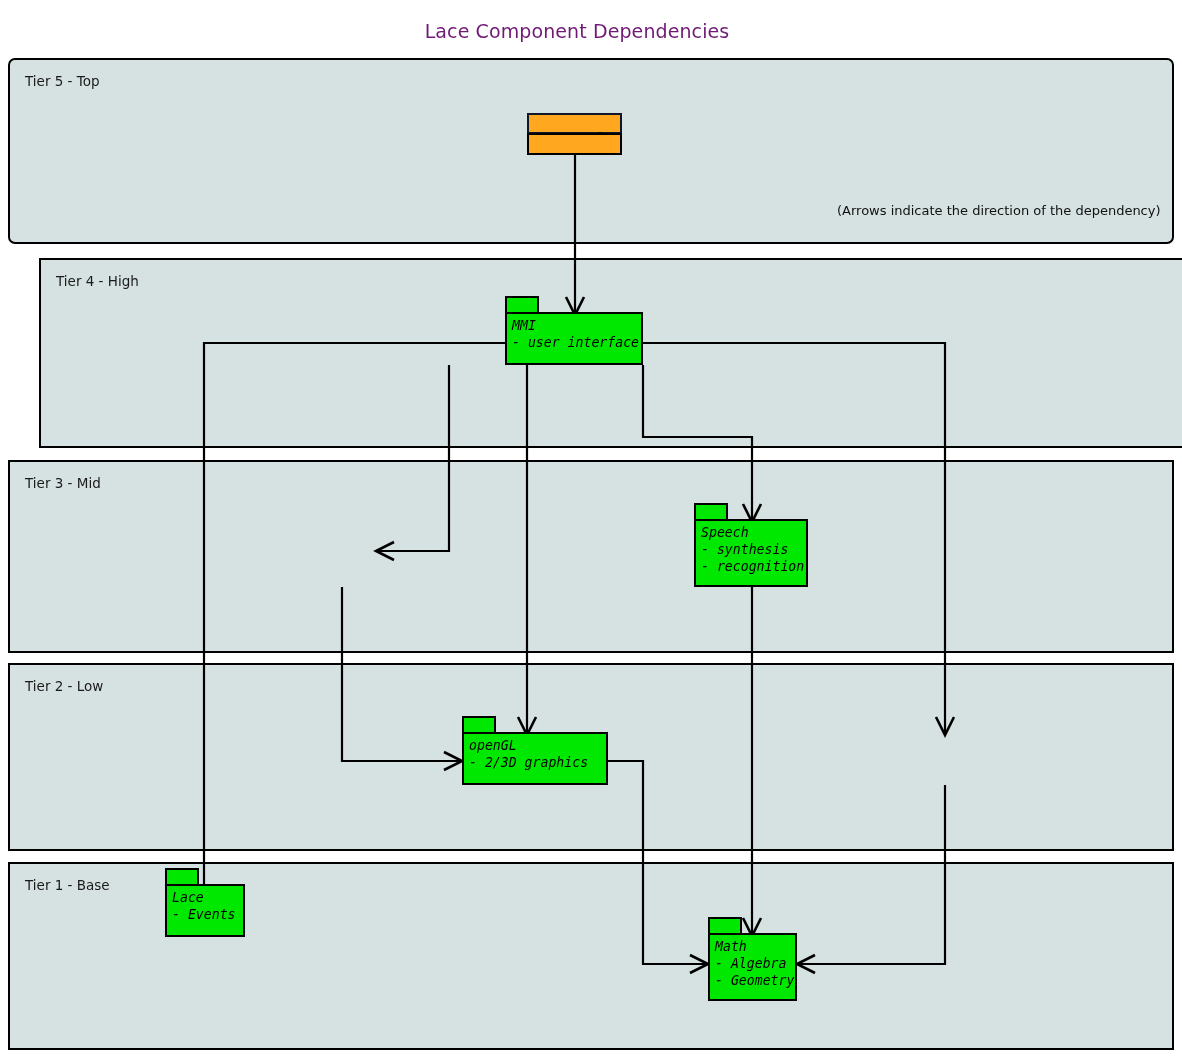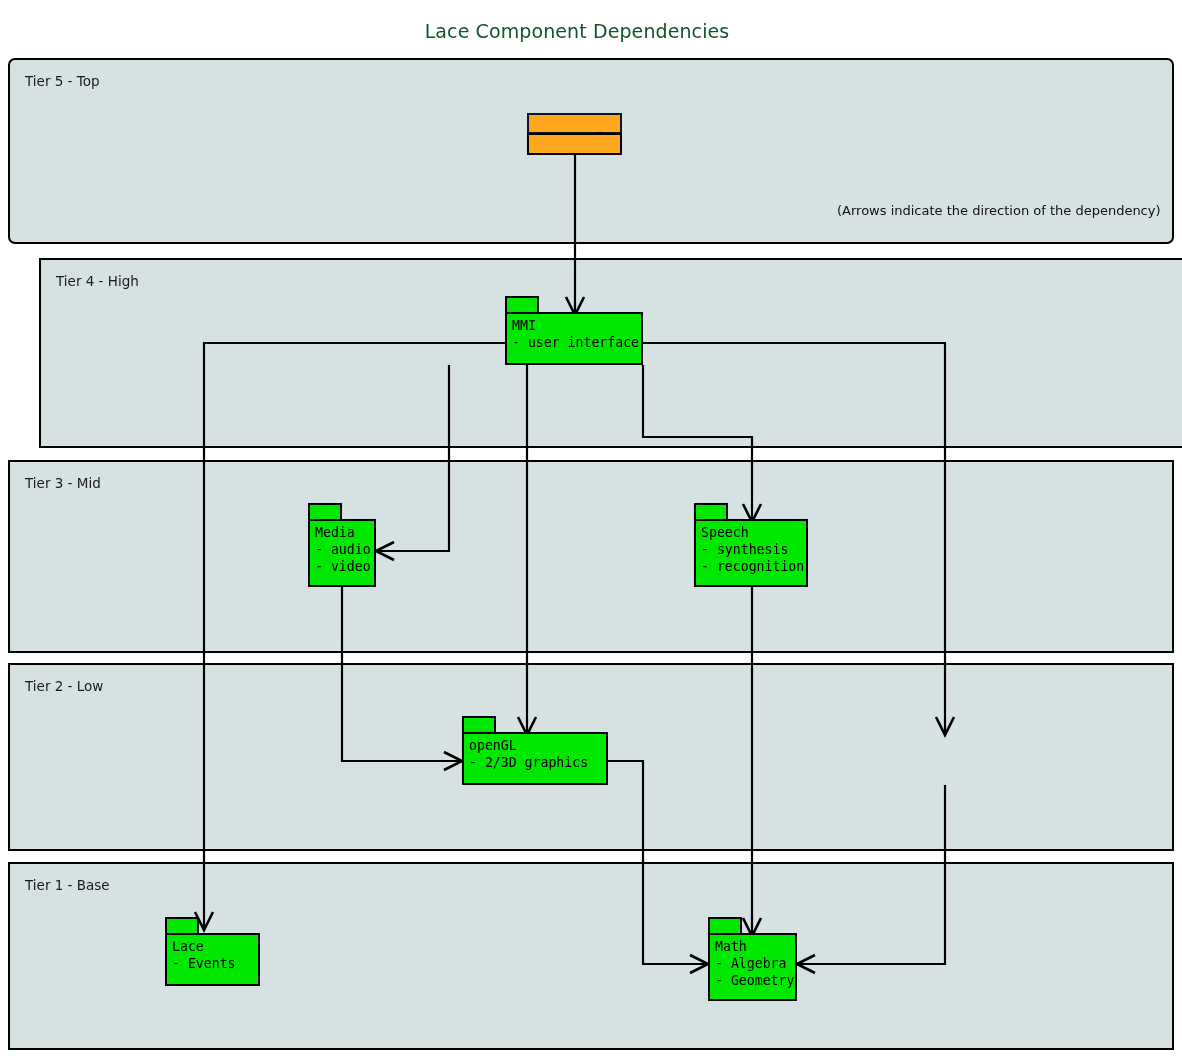--- a/index.html
+++ b/index.html
@@ -14,21 +14,21 @@
     background: #ffffff;
     font-family: "DejaVu Sans", sans-serif;
     overflow: hidden;
   }
   #diagram-title {
     position: absolute;
     left: 0;
     top: 20px;
     width: 1154px;
     text-align: center;
-    color: #14532d;
+    color: #701a75;
     font-size: 19px;
     font-family: "DejaVu Sans", sans-serif;
     letter-spacing: 0.1px;
   }
   .tier {
     position: absolute;
     background: #d6e2e1;
     border: 2px solid #000000;
     box-sizing: border-box;
   }
@@ -45,20 +45,21 @@
     position: absolute;
     font-size: 13px;
     color: #111111;
     font-family: "DejaVu Sans", sans-serif;
     white-space: nowrap;
   }
   
   .pkg {
     position: absolute;
     box-sizing: border-box;
+    font-style: italic;
   }
   .pkg-tab {
     position: absolute;
     left: 0;
     top: 0;
     width: 34px;
     height: 18px;
     border: 2px solid #000000;
     box-sizing: border-box;
   }
@@ -196,48 +197,40 @@
   </div>
 
   <div class="pkg green" style="left:505px; top:296px; width:138px; height:69px;">
     <div class="pkg-tab"></div>
     <div class="pkg-body">
       <div class="pkg-line">MMI</div>
       <div class="pkg-line">- user interface</div>
     </div>
   </div>
 
-  <div class="pkg green" style="left:308px; top:503px; width:68px; height:84px;">
-    <div class="pkg-tab"></div>
-    <div class="pkg-body">
-      <div class="pkg-line">Media</div>
-      <div class="pkg-line">- audio</div>
-      <div class="pkg-line">- video</div>
-    </div>
-  </div>
 
   <div class="pkg green" style="left:694px; top:503px; width:114px; height:84px;">
     <div class="pkg-tab"></div>
     <div class="pkg-body">
       <div class="pkg-line">Speech</div>
       <div class="pkg-line">- synthesis</div>
       <div class="pkg-line">- recognition</div>
     </div>
   </div>
 
   <div class="pkg green" style="left:462px; top:716px; width:146px; height:69px;">
     <div class="pkg-tab"></div>
     <div class="pkg-body">
       <div class="pkg-line">openGL</div>
       <div class="pkg-line">- 2/3D graphics</div>
     </div>
   </div>
 
 
-  <div class="pkg green" style="left:165px; top:917px; width:95px; height:69px;">
+  <div class="pkg green" style="left:165px; top:868px; width:80px; height:69px;">
     <div class="pkg-tab"></div>
     <div class="pkg-body">
       <div class="pkg-line">Lace</div>
       <div class="pkg-line">- Events</div>
     </div>
   </div>
 
   <div class="pkg green" style="left:708px; top:917px; width:89px; height:84px;">
     <div class="pkg-tab"></div>
     <div class="pkg-body">

